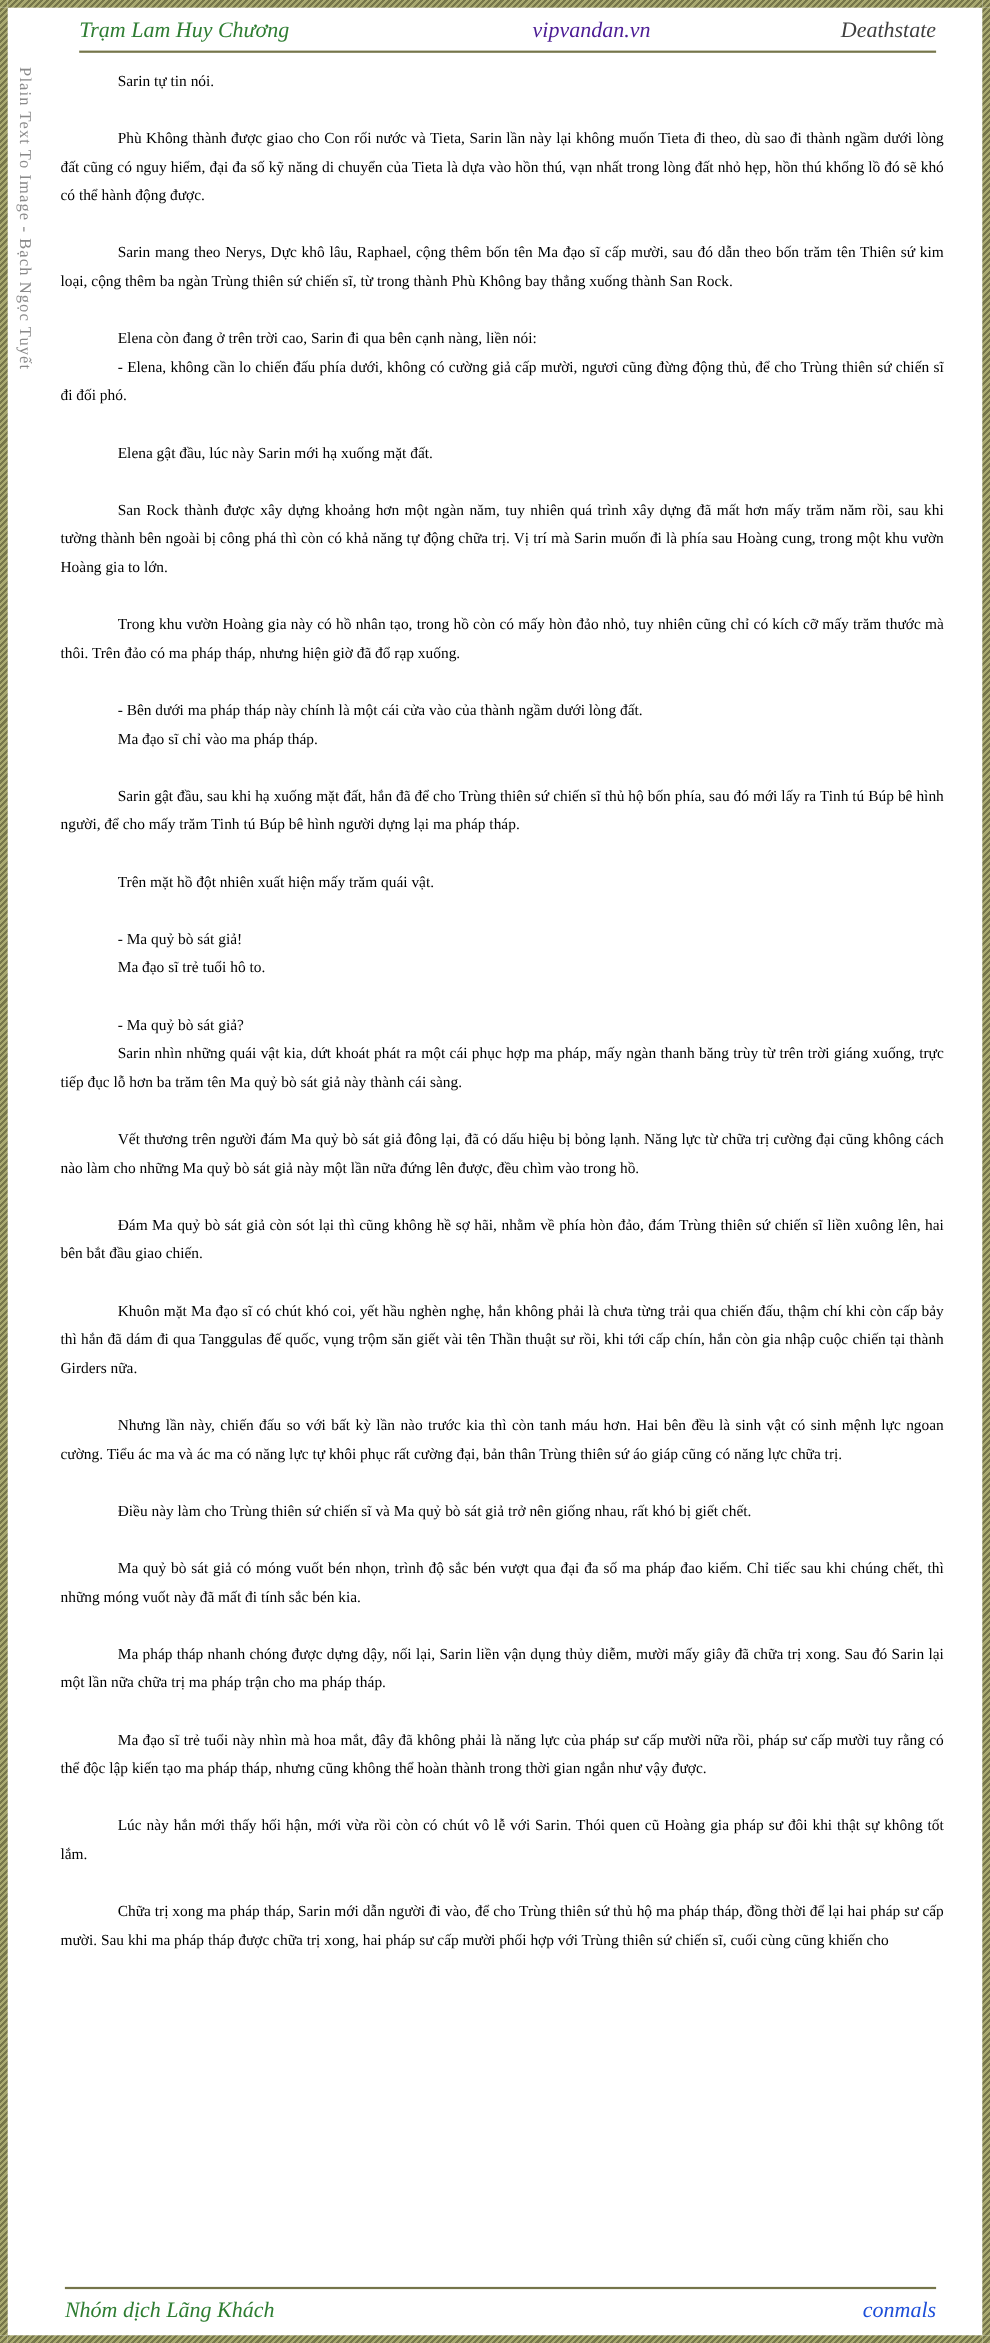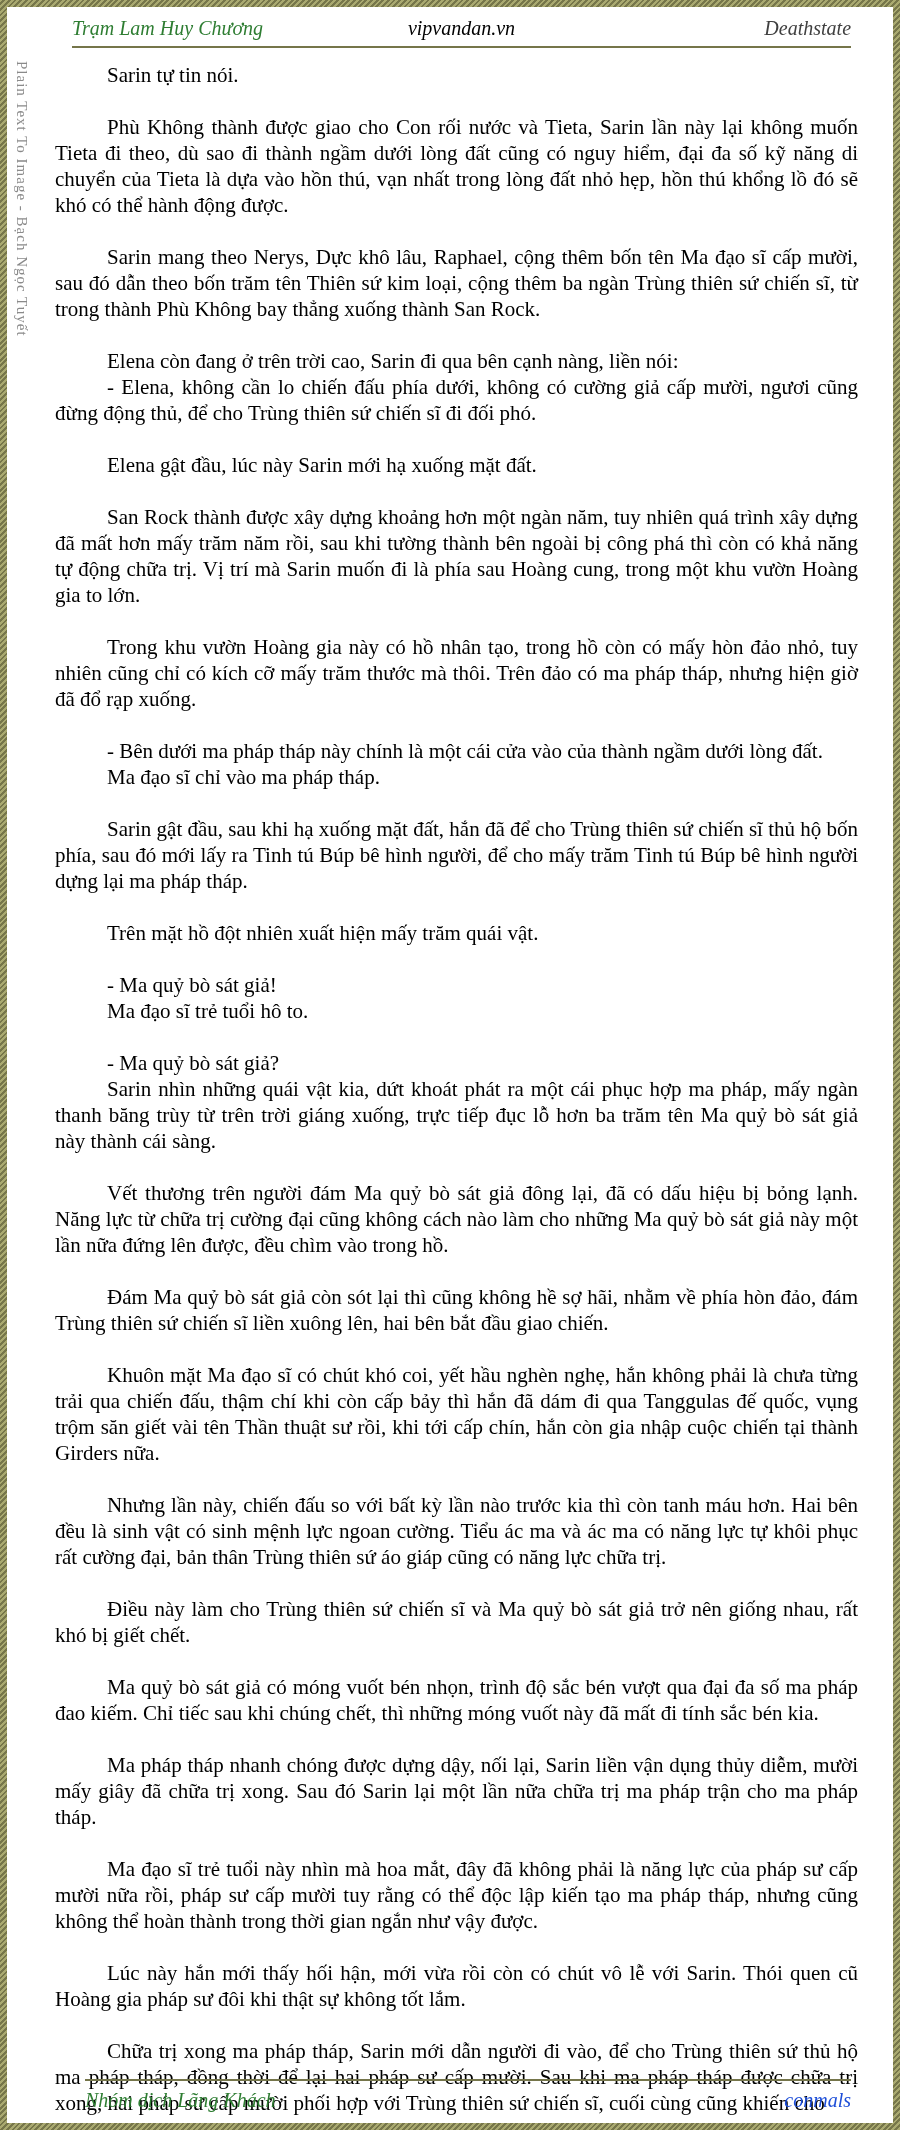--- a/index.html
+++ b/index.html
@@ -15,48 +15,48 @@
     color:#000;
     padding-left:13px;
   }
   
   .header{
     display:flex;align-items:baseline;
     padding:9px 42px 6px 52px;
     font-style:italic;font-size:20px;line-height:24px;
   }
   .header .h-left{flex:1;text-align:left;color:#2e7d32;}
-  .header .h-center{flex:1;text-align:center;color:#000000;}
+  .header .h-center{flex:1;text-align:right;color:#4c1d95;}
   .header .h-right{flex:1;text-align:right;color:#404040;}
   .rule{
     border:0;height:2px;background:#75754a;
     margin:0 42px 0 52px;
   }
   
   .watermark{
     position:absolute;left:6px;top:54px;
     writing-mode:vertical-rl;
     font-size:15px;letter-spacing:1px;
     color:#8a8a8a;
     white-space:nowrap;
   }
   
   .body-text{
     margin:14px 35px 0 35px;
-    font-size:21px;line-height:26px;
+    font-size:14px;line-height:26px;
   }
   .para-block{margin:0 0 26px 0;}
   .para-block p{
     margin:0;
     text-indent:52px;
     text-align:justify;
   }
   
   .footer-wrap{
-    position:absolute;left:0;right:0;bottom:8px;margin-left:26px;
+    position:absolute;left:0;right:0;bottom:8px;
   }
   .footer-wrap .rule{margin-bottom:6px;}
   .footer{
     display:flex;align-items:baseline;
     padding:0 42px 2px 52px;
     font-style:italic;font-size:20px;line-height:26px;
   }
   .footer .f-left{flex:1;text-align:left;color:#2e7d32;}
   .footer .f-right{flex:1;text-align:right;color:#1d4ed8;}
 </style>

